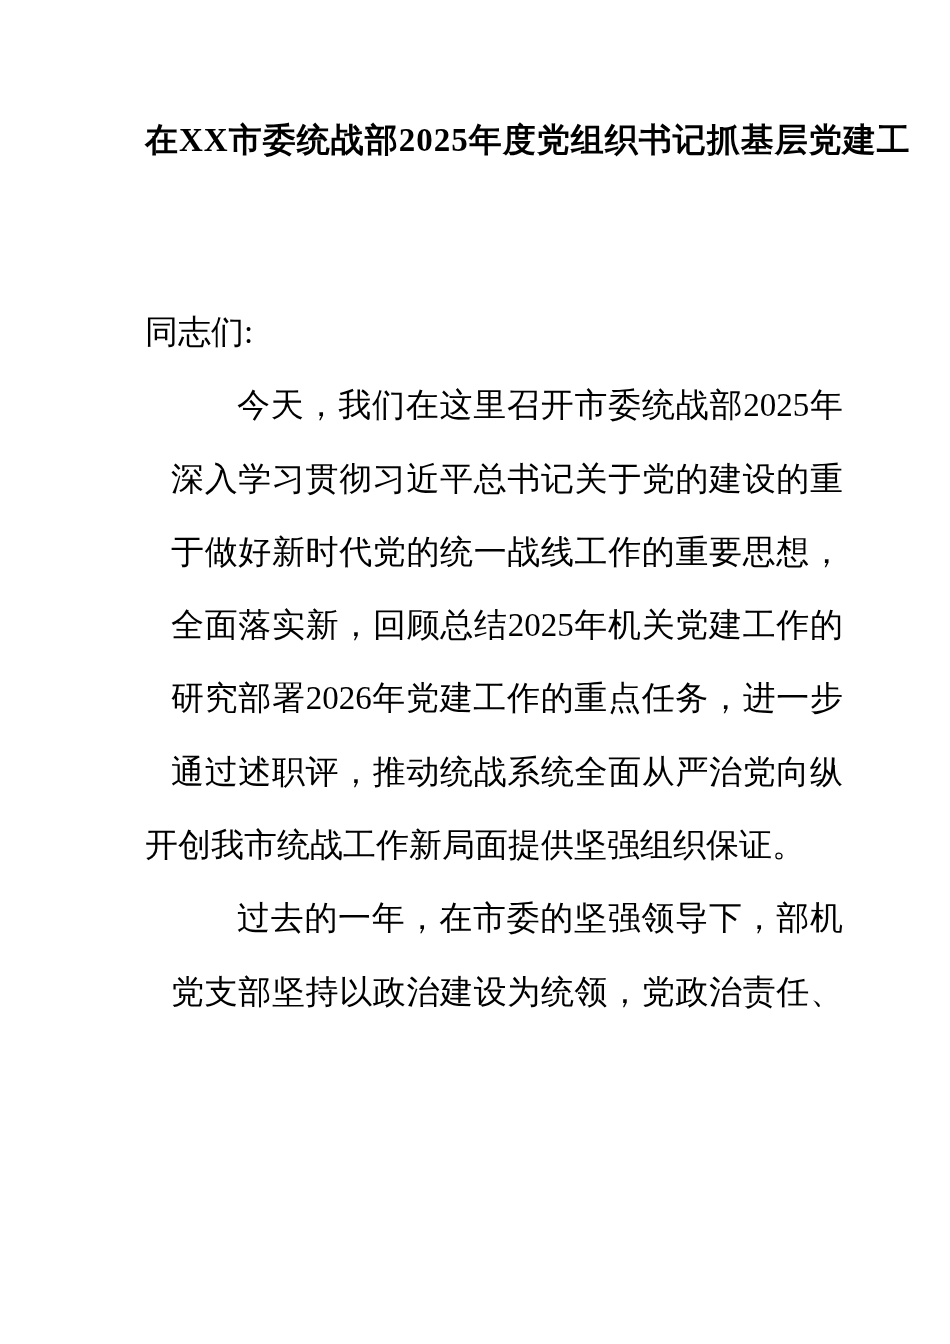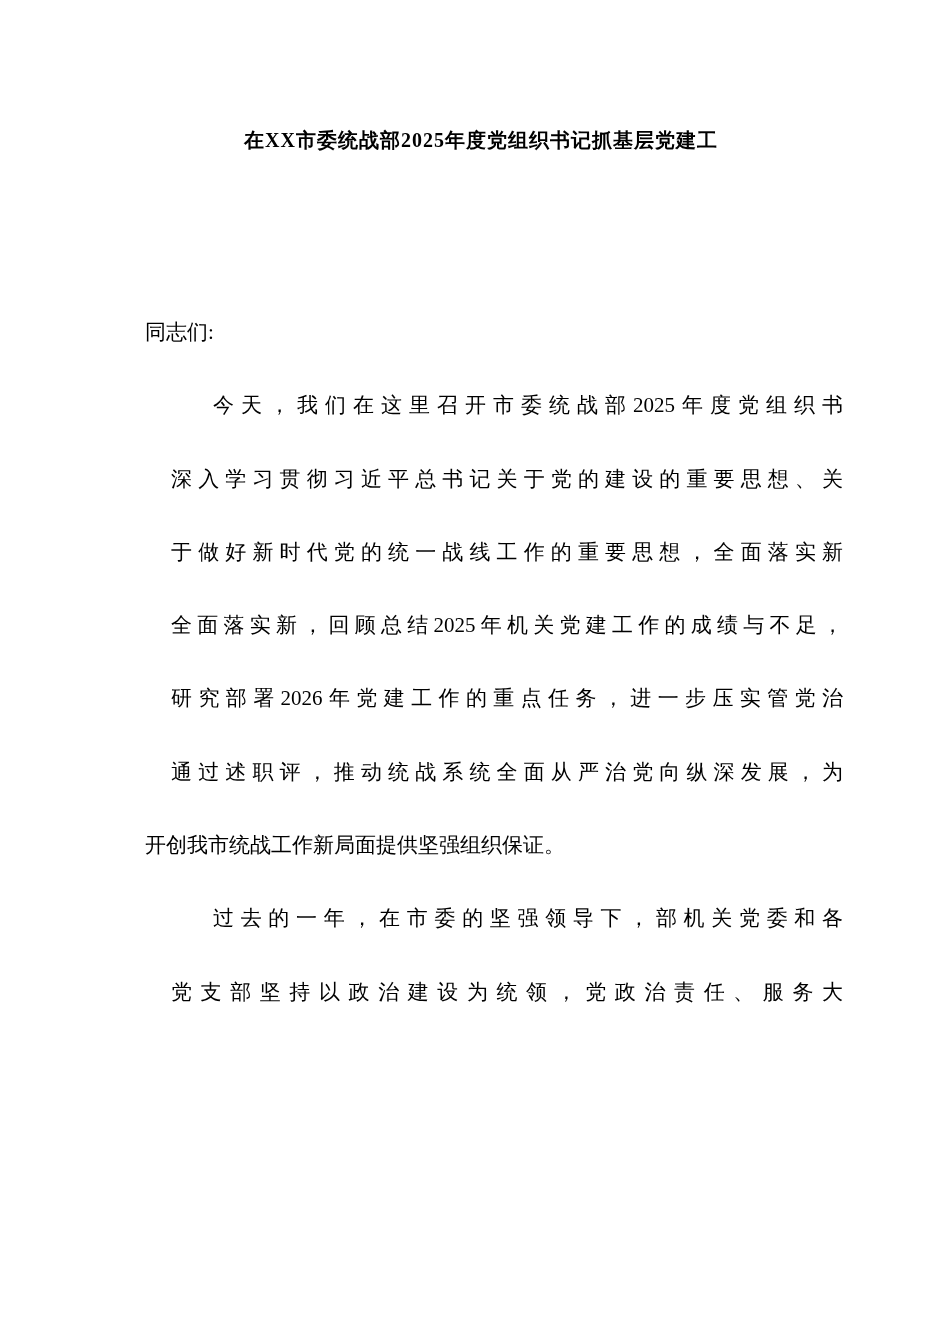--- a/index.html
+++ b/index.html
@@ -16,34 +16,34 @@
     color: #000000;
     font-family: "Liberation Serif", "DejaVu Serif", serif;
   }
   .doc-title {
     position: absolute;
     left: 145px;
     top: 103px;
     width: 672px;
     text-align: center;
     font-weight: bold;
-    font-size: 20px;
+    font-size: 33px;
     line-height: 75px;
     letter-spacing: 1px;
     white-space: nowrap;
   }
   .title-line {
     height: 75px;
   }
   .doc-body {
     position: absolute;
     left: 145px;
     top: 296px;
     width: 672px;
-    font-size: 21px;
+    font-size: 33px;
     line-height: 73.3px;
   }
   .paragraph {
     margin: 0;
     padding: 0;
   }
   .line {
     width: 672px;
     height: 73.3px;
     overflow: hidden;

